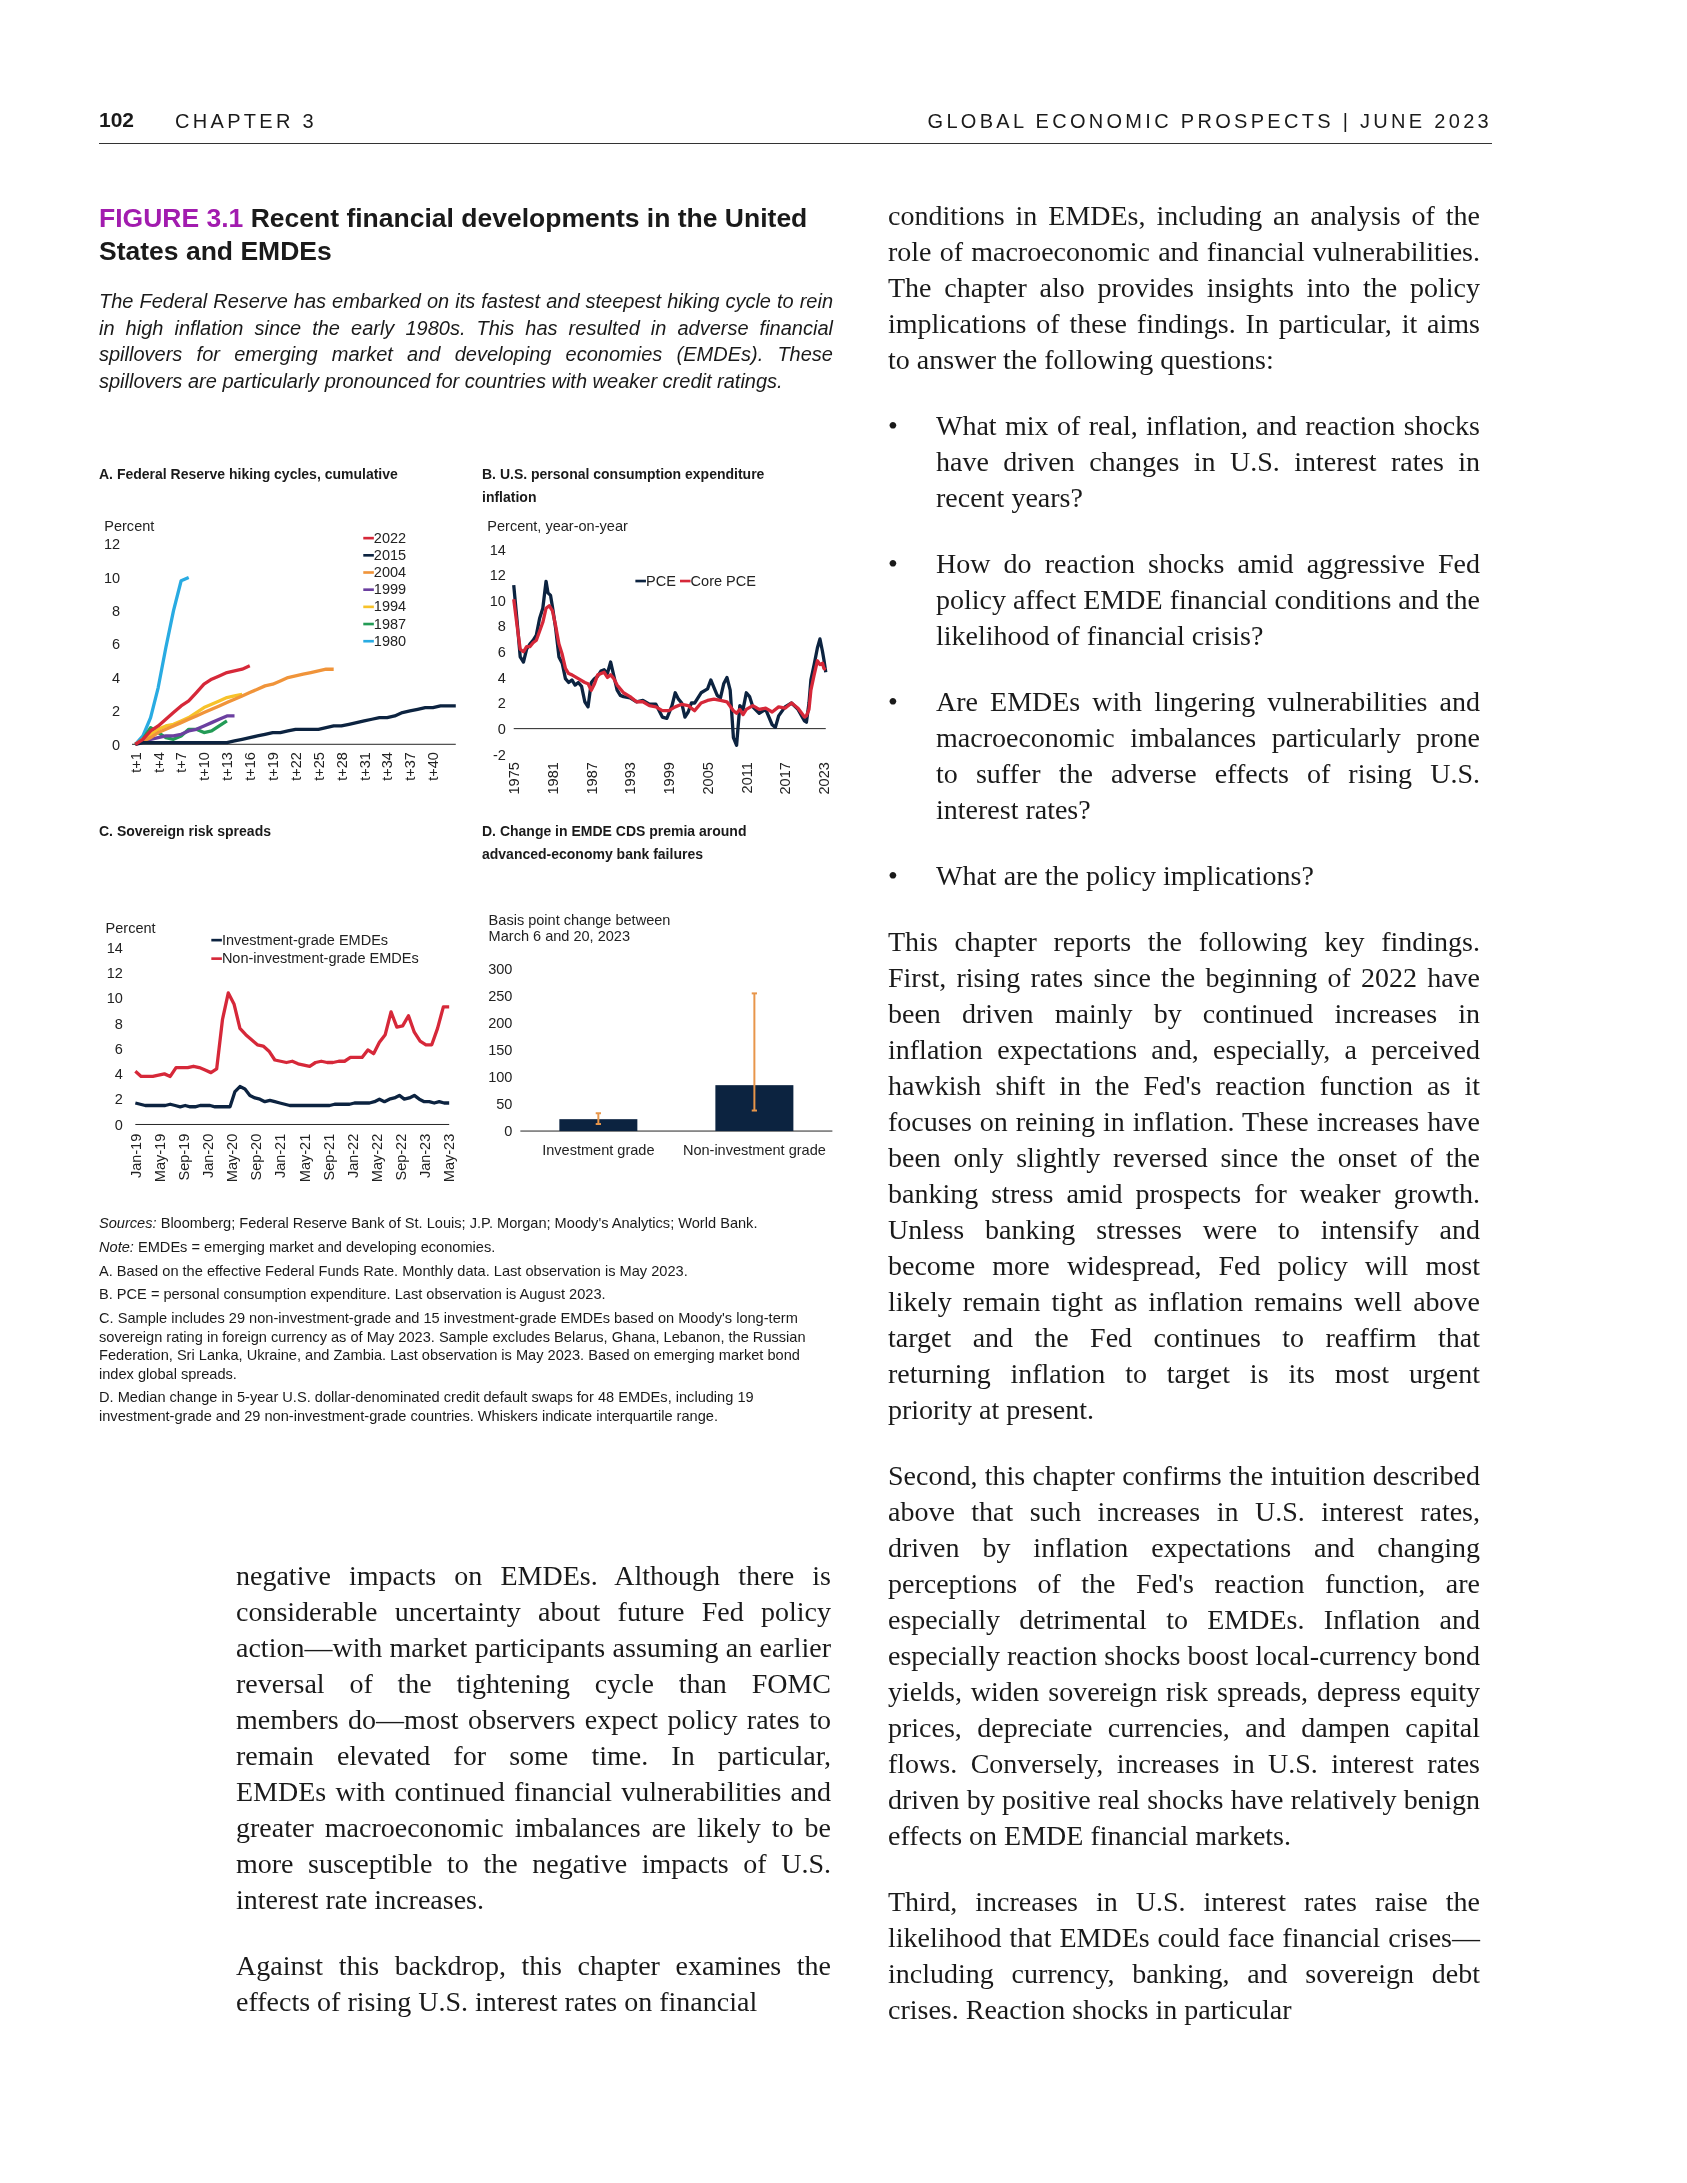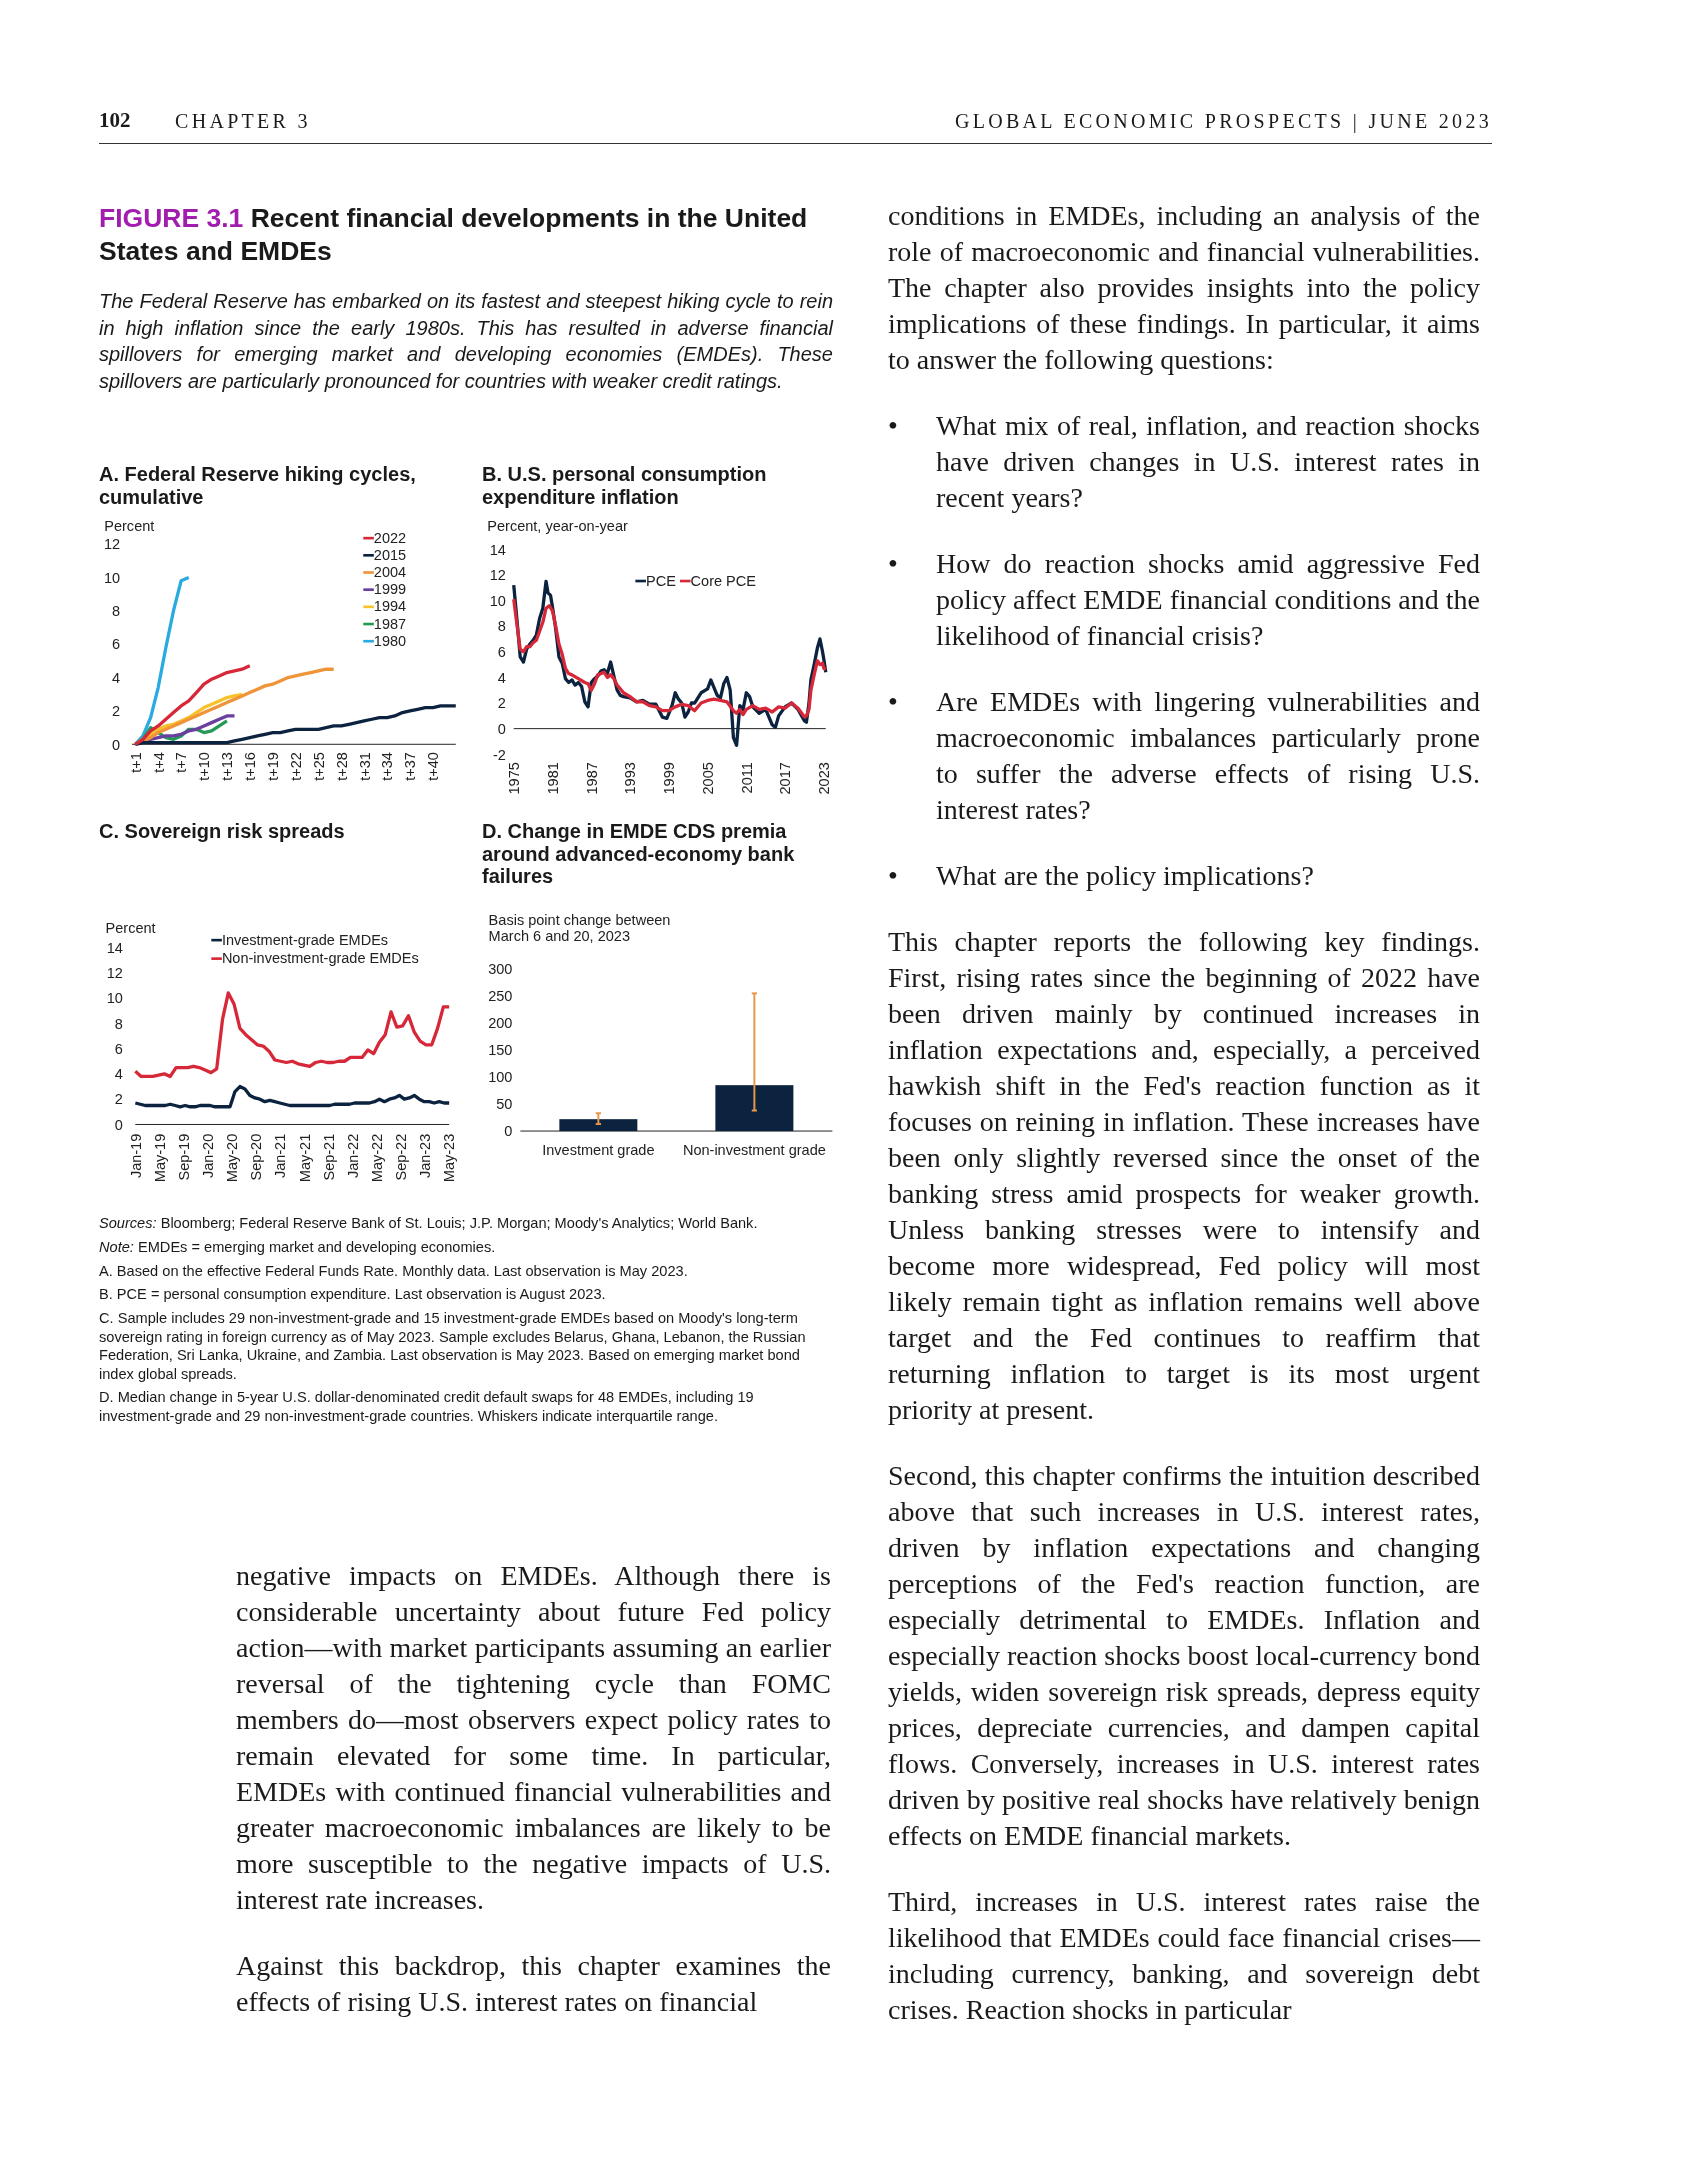--- a/index.html
+++ b/index.html
@@ -1,31 +1,31 @@
 <!DOCTYPE html>
 <html style="font-size:10.6px"><head>
 <meta charset="utf-8">
 <style>
   html, body { margin:0; padding:0; background:#fff; }
   body { width:1687px; height:2183px; position:relative; overflow:hidden; color:#1a1a1a; }
   .sans { font-family:"Liberation Sans", "DejaVu Sans", sans-serif; }
   .serif { font-family:Liberation Serif, serif; }
 
-  #header { position:absolute; left:99px; top:103px; width:1393px; height:40px; border-bottom:1.3px solid #333;font-family:Liberation Serif, serif; }
+  #header { position:absolute; left:99px; top:103px; width:1393px; height:40px; border-bottom:1.3px solid #333; }
   #page-num { position:absolute; left:0; top:5.3px; font-size:21px; font-weight:bold; }
   #chapter { position:absolute; left:76px; top:6.6px; font-size:20px; letter-spacing:3.3px; }
   #pub-title { position:absolute; right:0; top:6.6px; font-size:20px; letter-spacing:3.3px; }
 
   #figure { position:absolute; left:99px; top:202px; width:734px; }
   #fig-title { font-size:26.5px; font-weight:bold; line-height:33px; margin:0; }
   #fig-title .num { color:#a21caf; }
   #fig-sub { font-size:20px; font-style:italic; line-height:26.5px; margin-top:20px; text-align:justify; }
 
   .panel { position:absolute; }
-  .panel-title { font-size:20px; font-weight:bold; line-height:22.5px; }
+  .panel-title { font-size:14px; font-weight:bold; line-height:22.5px; }
   .panel svg { position:absolute; left:0; }
   .axis-text { font-family:"Liberation Sans", "DejaVu Sans", sans-serif; font-size:22px; fill:#222; }
 
   #notes { position:absolute; left:99px; top:1214px; width:728px; font-size:14.6px; line-height:18.5px; }
   #notes p { margin:0 0 5.3px 0; }
 
   .body-text { font-size:28px; line-height:36px; text-align:justify; margin:0; }
   #left-body { position:absolute; left:236px; top:1558px; width:595px; }
   #left-body p { margin-bottom:30px; }
   #right-col { position:absolute; left:888px; top:198px; width:592px; }

